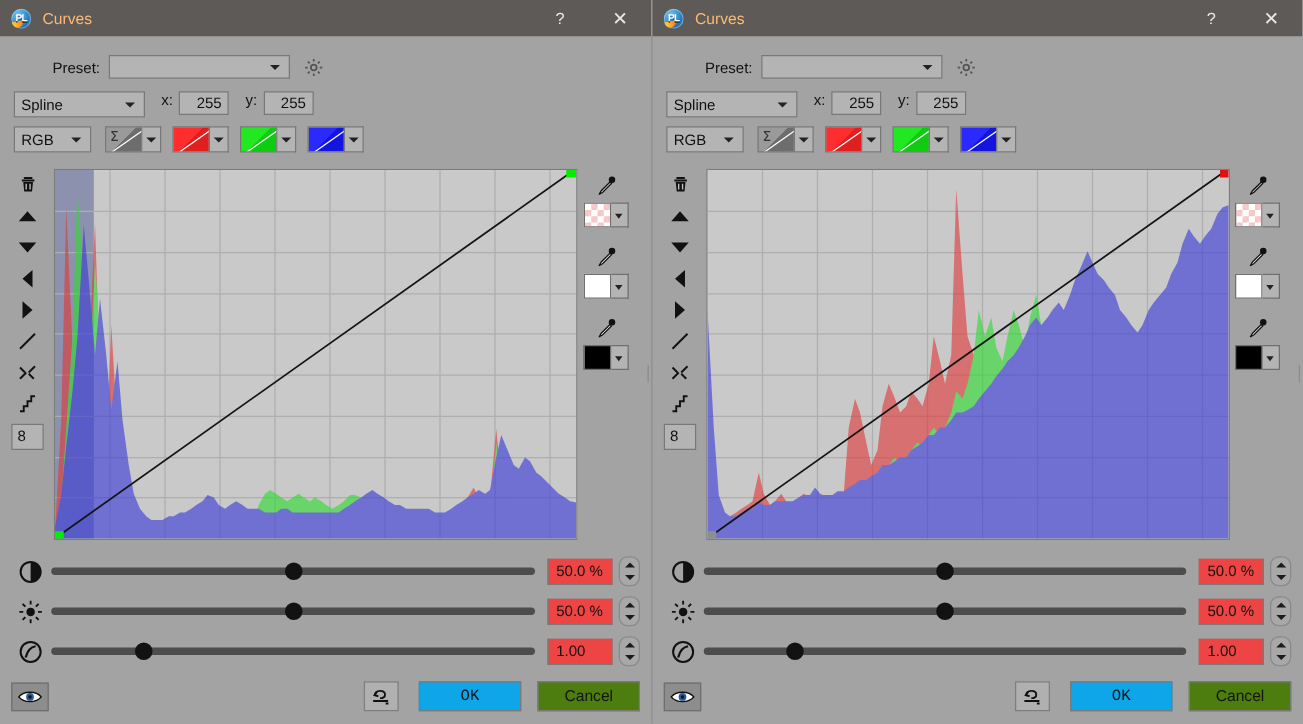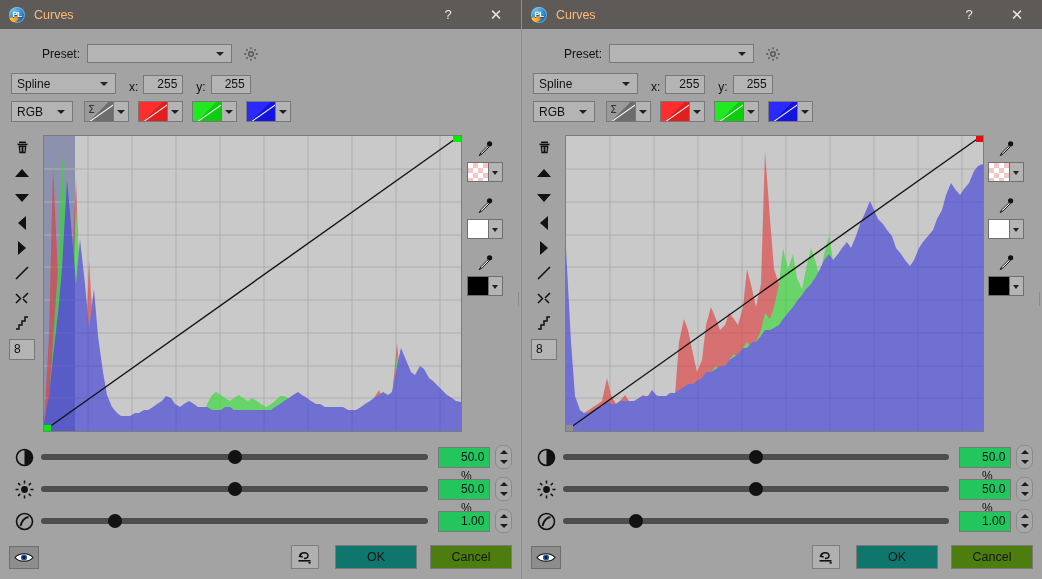--- a/index.html
+++ b/index.html
@@ -101,21 +101,21 @@
   .combo.preset { width: 145px; }
   .gear {
     width: 16px; height: 16px; margin-left: 11px;
     position: relative;
     flex: 0 0 auto;
   }
   .gear svg { display:block; }
 
   
   .mode-row {
-    display: flex; align-items: flex-end;
+    display: flex; align-items: flex-start;
     margin-top: 10px;
     padding-left: 11px;
   }
   .combo.spline { width: 105px; height: 21px; }
   .xy-label { margin: 0 5px 0 13px; font-size: 12px; }
   .numbox {
     width: 40px; height: 19px; box-sizing: border-box;
     background: #b4b4b4; border: 1px solid #787878;
     font-size: 12px; text-align: right;
     line-height: 17px; padding-right: 5px;
@@ -255,23 +255,23 @@
     margin: 0 10px 0 2px;
   }
   .knob {
     position: absolute; top: 50%;
     width: 14px; height: 14px; border-radius: 50%;
     background: #121212;
     transform: translate(-50%,-50%);
   }
   .valbox {
     width: 52px; height: 21px;
-    background: #22c55e; border: 1px solid #787878;
-    box-sizing: border-box;
-    font-size: 12px; line-height: 19px; padding-left: 22px;
+    background: #ef4444; border: 1px solid #787878;
+    box-sizing: border-box;
+    font-size: 12px; line-height: 19px; padding-left: 6px;
     flex: 0 0 auto;
   }
   .spin {
     width: 15px; height: 22px;
     margin-left: 5px; margin-right: 9px;
     border: 1px solid #8a8a8a;
     border-radius: 7px;
     background: #a8a8a8;
     position: relative; flex: 0 0 auto;
   }
@@ -305,21 +305,21 @@
     margin-right: 16px;
   }
   .btn {
     height: 24px; width: 82px;
     border: 1px solid #7a7a7a;
     box-sizing: border-box;
     display: flex; align-items: center; justify-content: center;
     font-size: 12.5px;
     color: #151515;
   }
-  .btn.ok { background: #0f766e; margin-right: 13px; }
+  .btn.ok { background: #0ea5e9; margin-right: 13px; font-family: Liberation Mono, monospace; }
   .btn.cancel { background: #4d7c0f; }
 </style>
 </head>
 <body>
 
 <div class="screen">
 
   <div class="dialog left">
     <div class="titlebar">
       <div class="app-icon">

